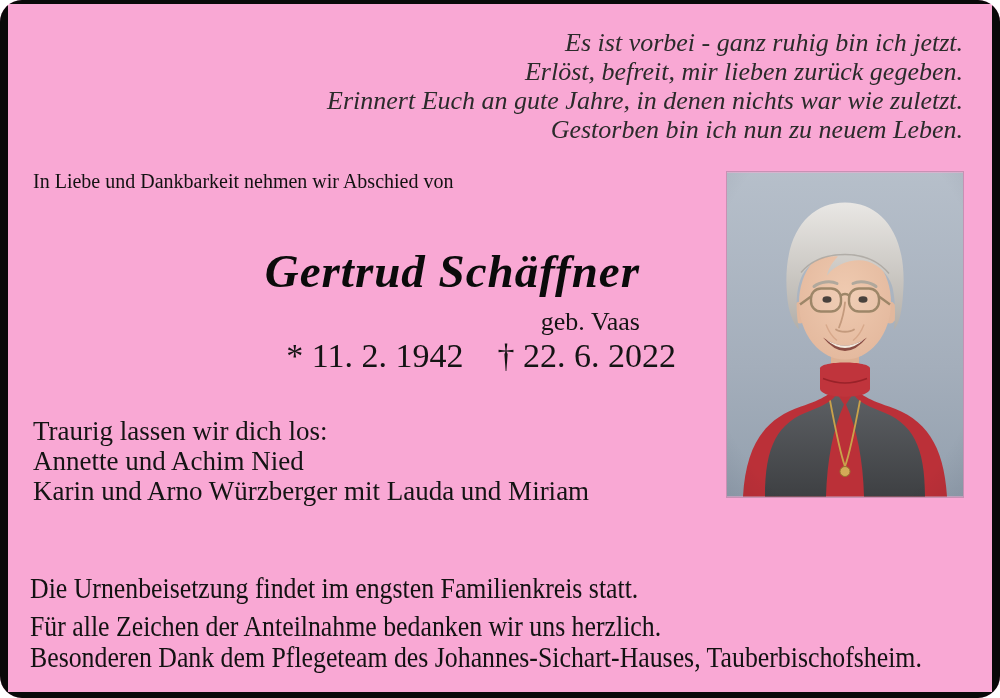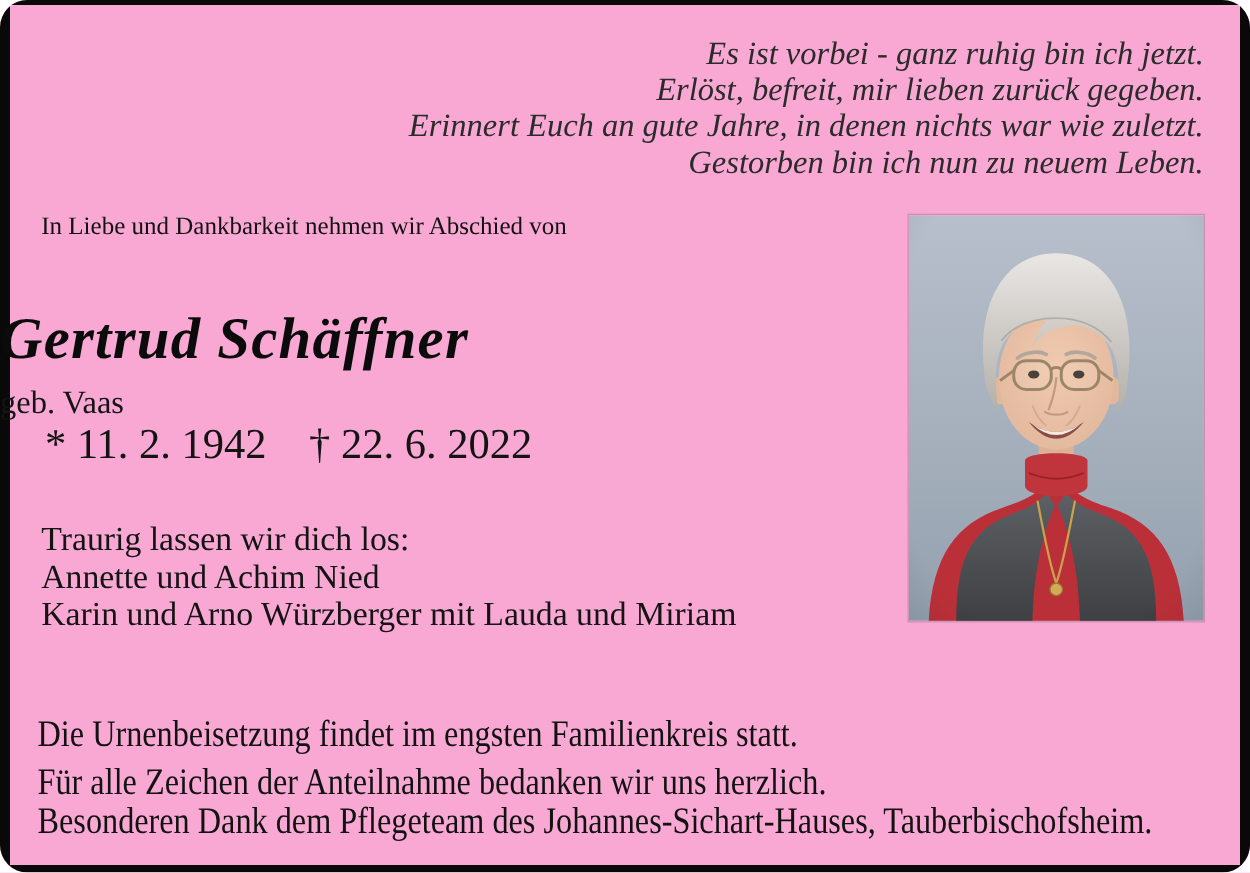--- a/index.html
+++ b/index.html
@@ -36,21 +36,21 @@
   
   .intro {
     position: absolute;
     left: 33px;
     top: 164px;
     font-size: 20px;
     line-height: 34px;
     color: #121212;
   }
   
-  .center-col { position: absolute; left: 0; width: 640px; text-align: left; }
+  .center-col { position: absolute; left: 0; width: 640px; text-align: right; }
   .name {
     top: 246px;
     font-style: italic;
     font-weight: bold;
     font-size: 47px;
     line-height: 1.1;
     color: #0b0b0b;
     letter-spacing: 1px;
   }
   .birth-name { top: 307px; font-size: 26px; }

